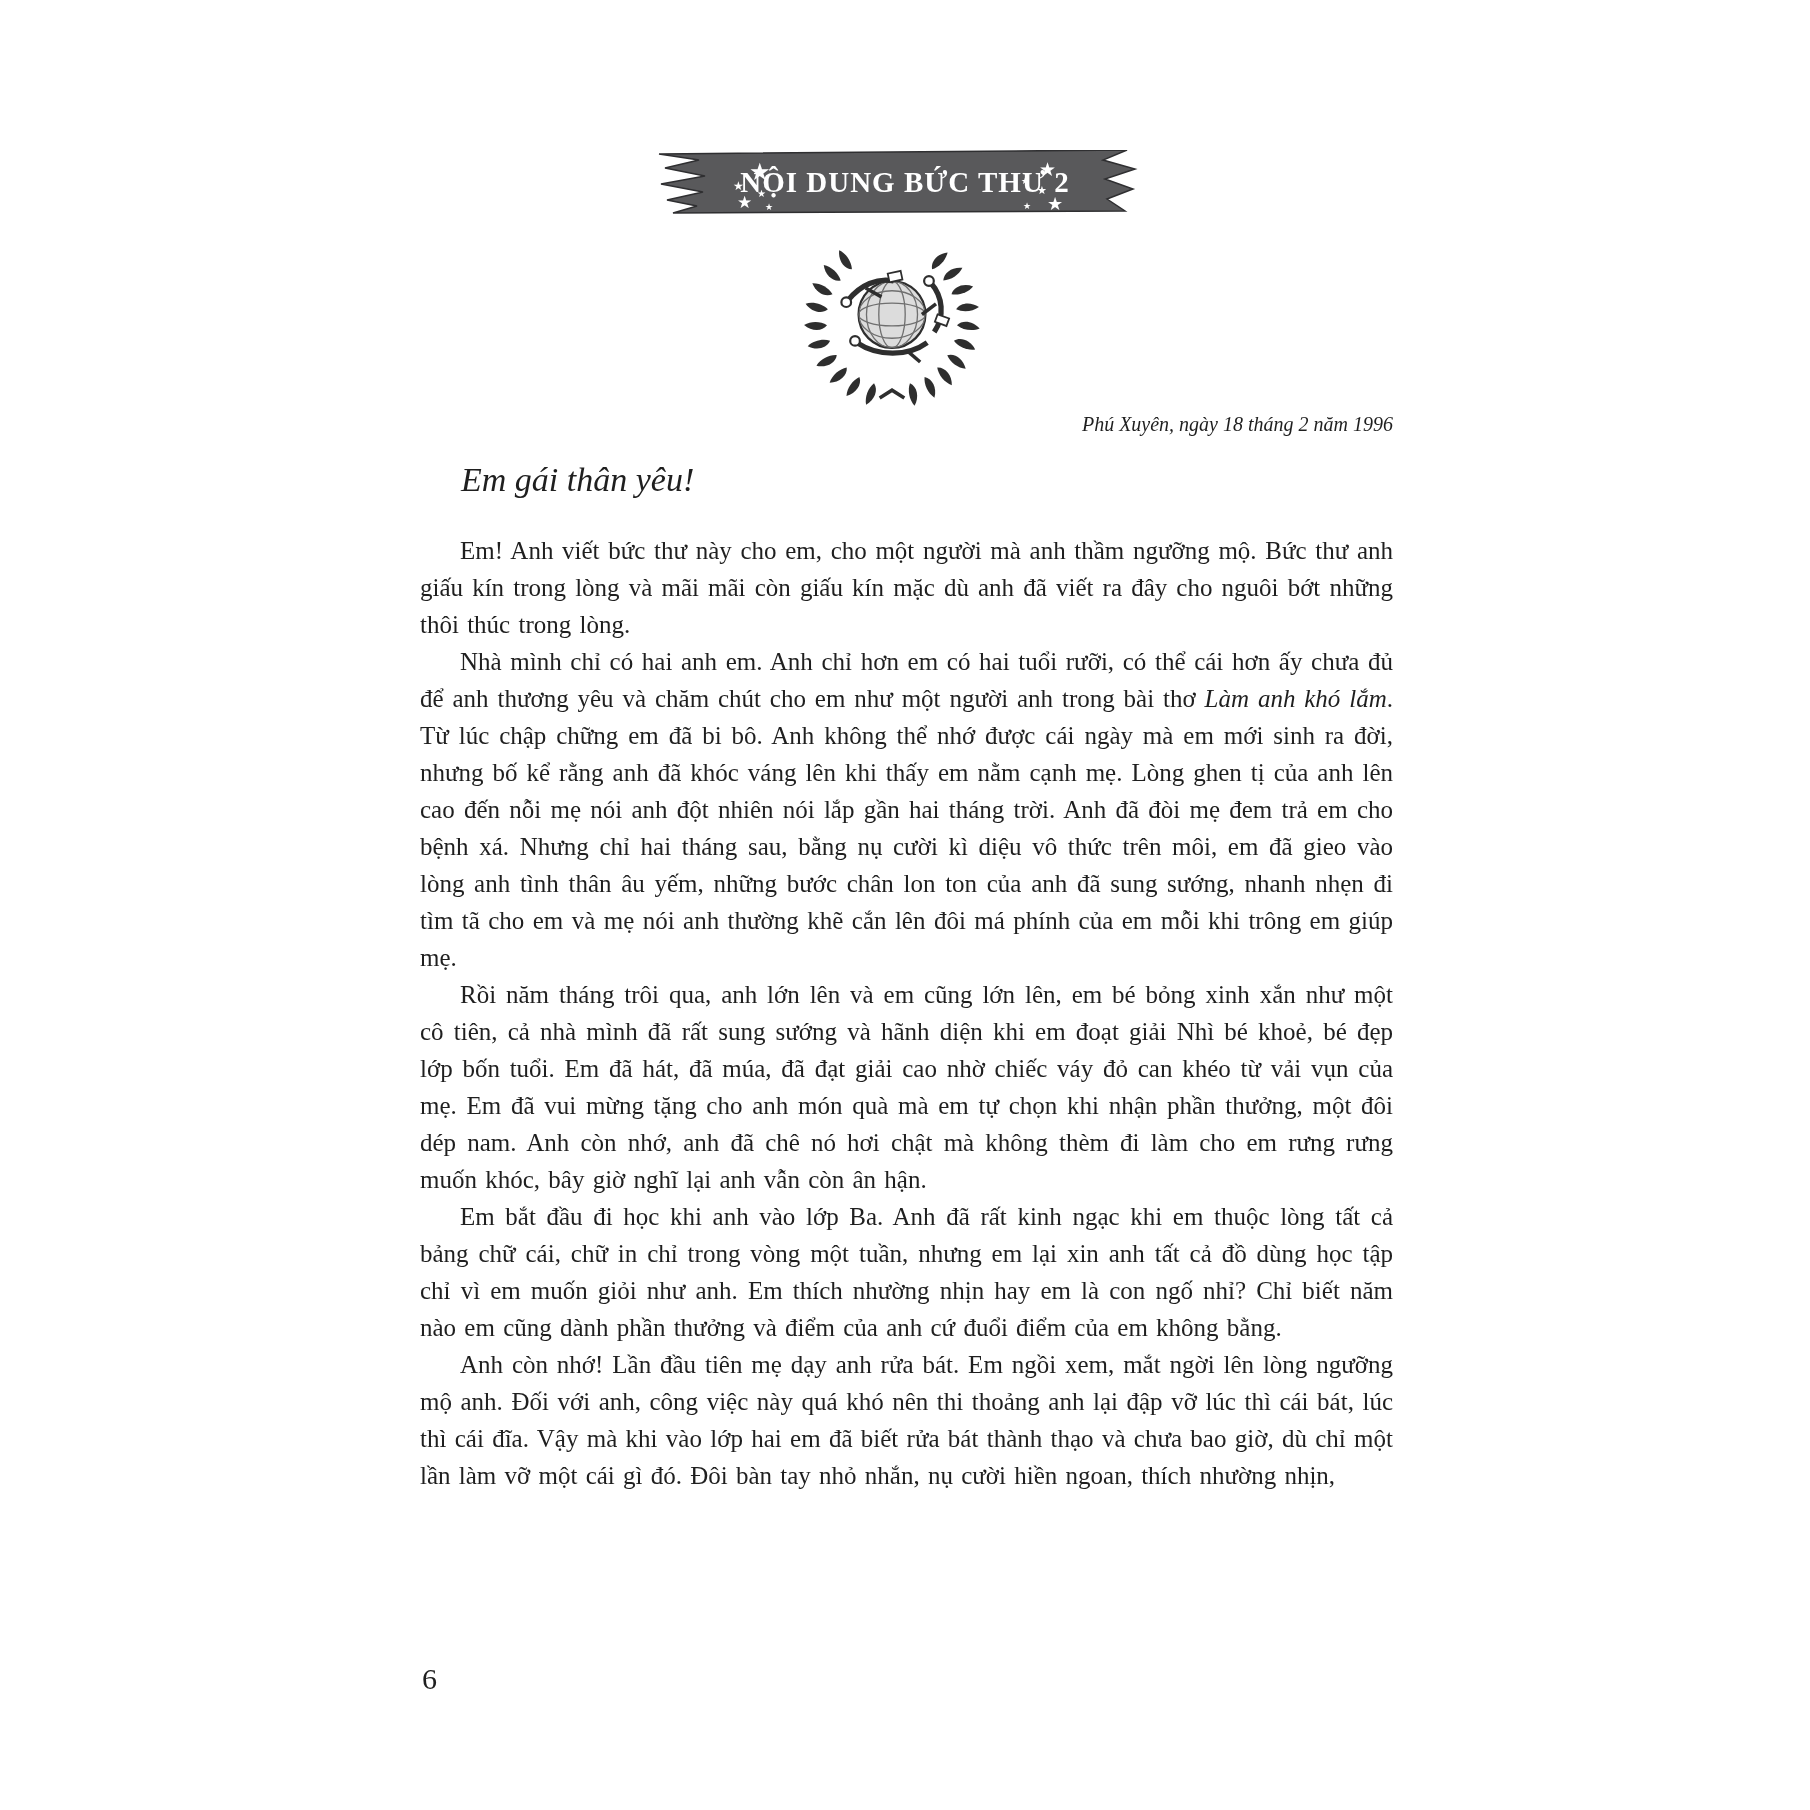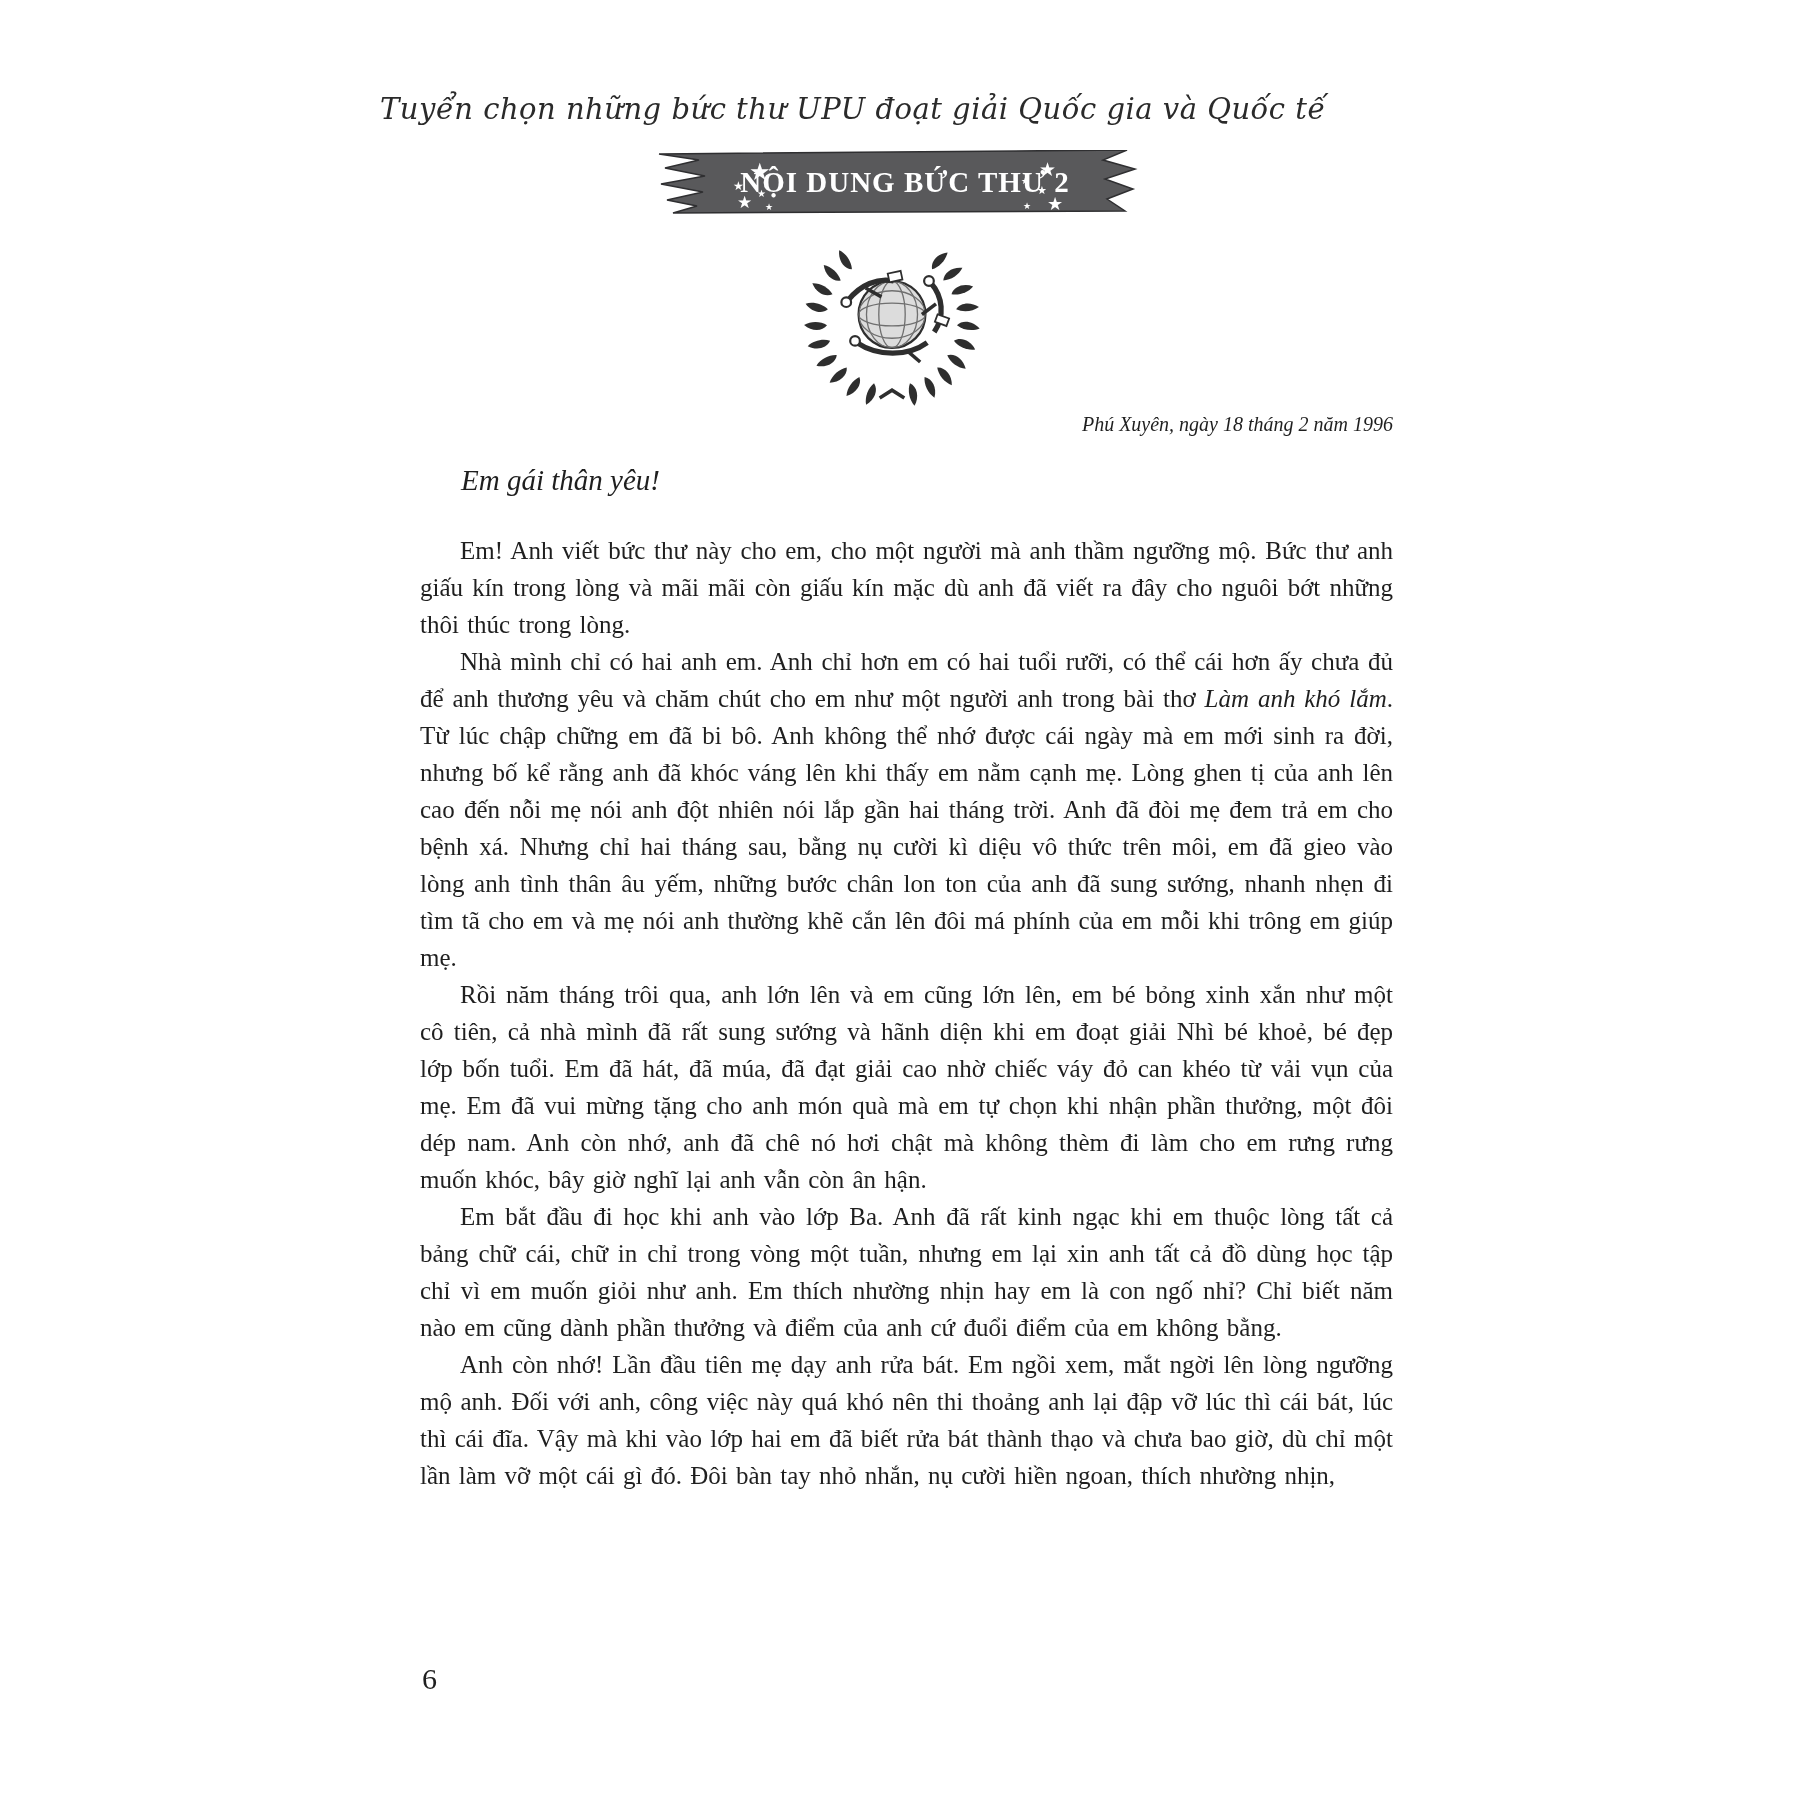--- a/index.html
+++ b/index.html
@@ -54,21 +54,21 @@
     top:404px;
     text-align:right;
     font-style:italic;
     font-size:20px;
     line-height:40px;
   }
   .salutation{
     top:460px;
     padding-left:41px;
     font-style:italic;
-    font-size:29px;
+    font-size:34px;
     line-height:40px;
   }
   .letter-body{
     top:532px;
   }
   .para{
     margin:0;
     text-indent:40px;
     text-align:justify;
     font-size:25px;
@@ -80,21 +80,20 @@
     position:absolute;
     left:422px;top:1662px;
     font-size:30px;
   }
 </style>
 </head>
 <body>
 
 <div class="page">
 
-  <div class="running-head">Tuyển chọn những bức thư UPU đoạt giải Quốc gia và Quốc tế</div>
 
   <div class="banner">
     <svg viewBox="0 0 482 64">
       <polygon points="2,4 470,0 446,10 478,19 448,29 476,39 450,49 468,61 16,63 40,56 10,50 46,42 4,34 48,26 8,18 42,10" fill="var(--banner-bg)" stroke="#2f2f31" stroke-width="1.5"></polygon>
       <g>
         <text class="banner-star" x="92" y="30" font-size="24">★</text>
         <text class="banner-star" x="76" y="40" font-size="12">★</text>
         <text class="banner-star" x="100" y="47" font-size="10">★</text>
         <text class="banner-star" x="80" y="58" font-size="17">★</text>
         <text class="banner-star" x="108" y="60" font-size="9">★</text>

